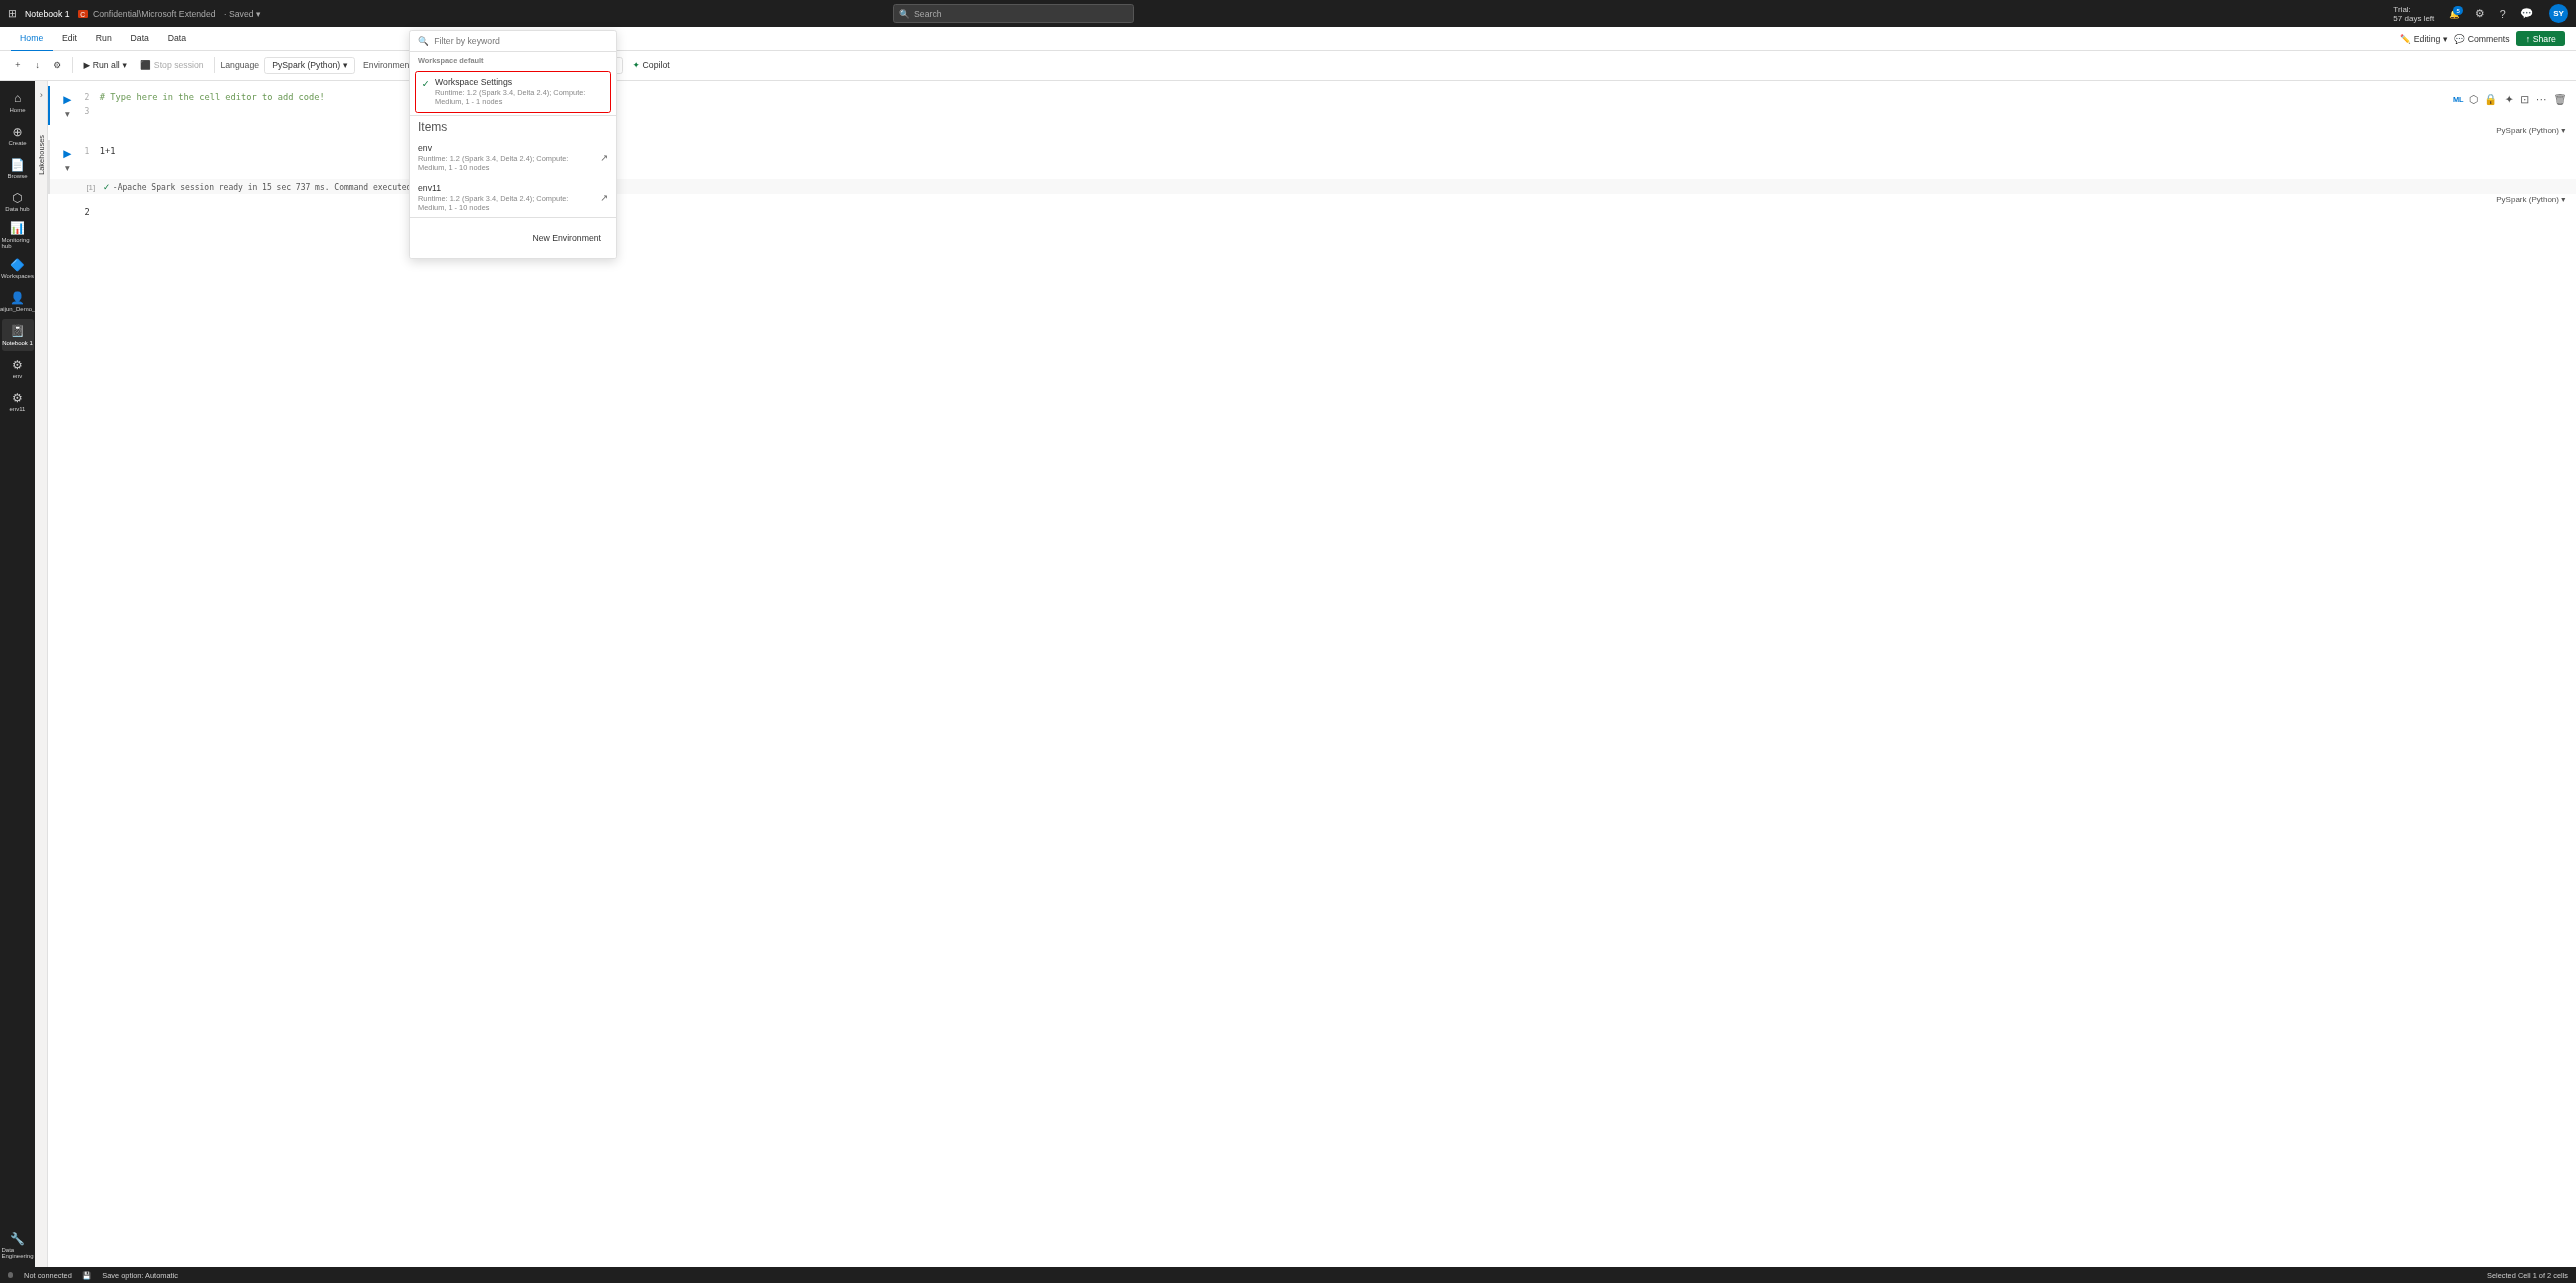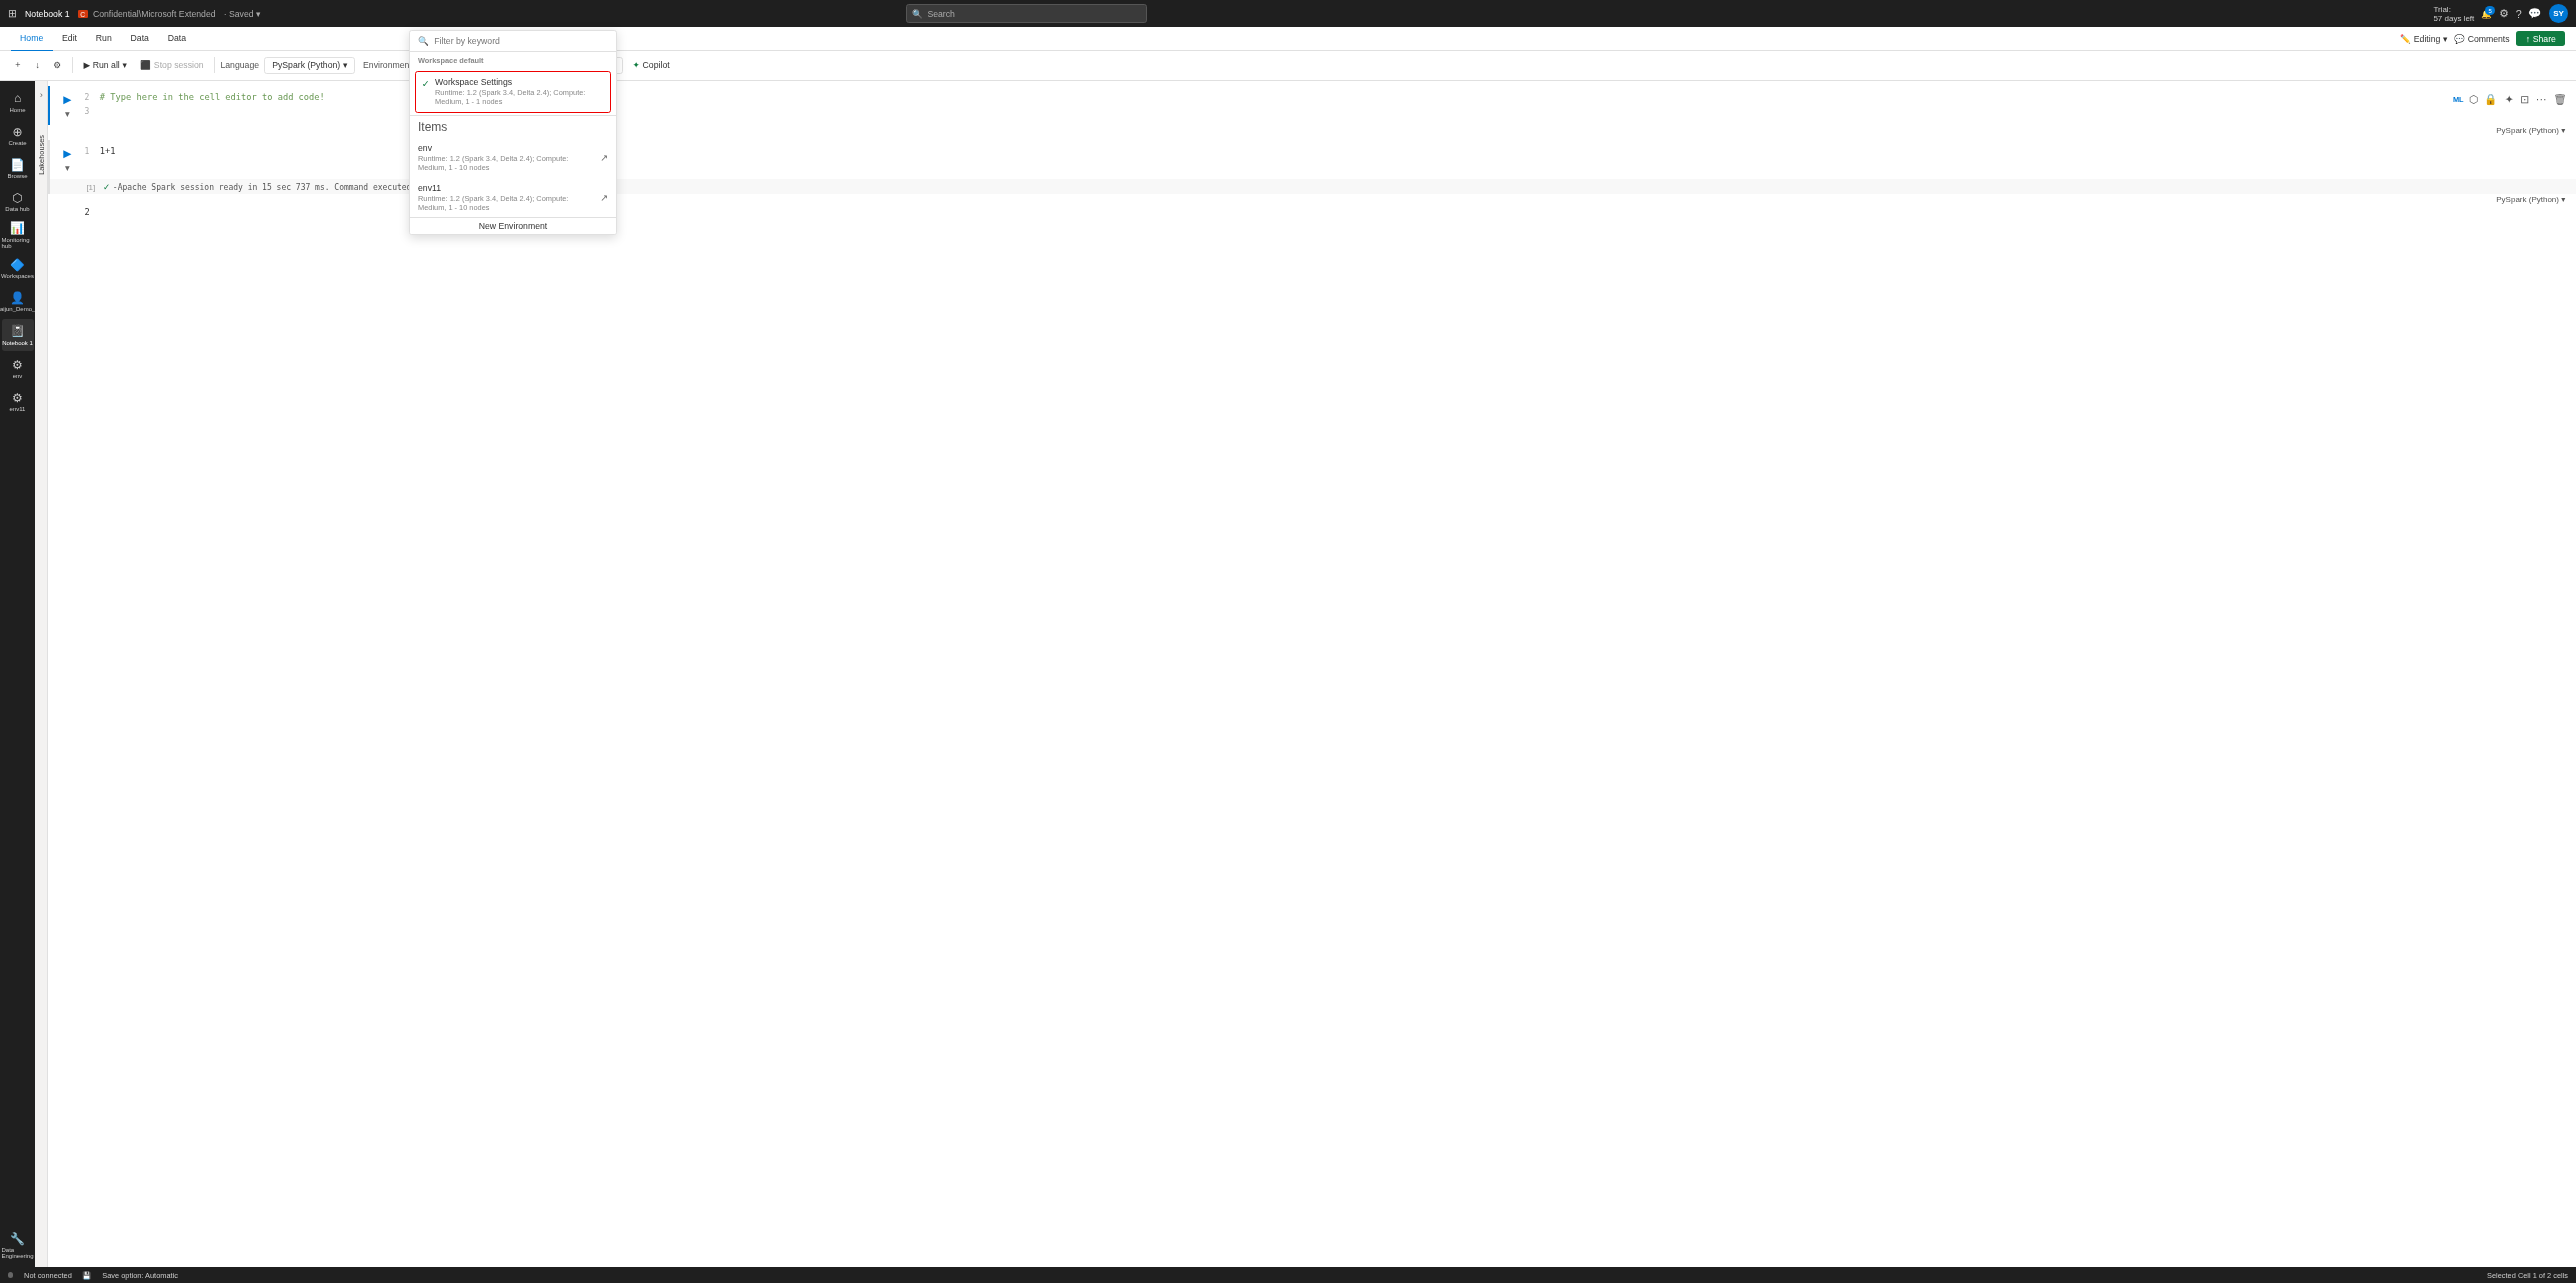--- a/index.html
+++ b/index.html
@@ -38,21 +38,21 @@
       border: none;
       outline: none;
       color: #fff;
       font-size: 8.7px;
       width: 100%;
     }
     .top-bar .search-box input::placeholder { color: #aaa; }
     .top-bar-right {
       display: flex;
       align-items: center;
-      gap: 7px;
+      gap: 15px;
       margin-left: auto;
       color: #ccc;
       font-size: 8.7px;
     }
     .trial-text { font-size: 8px; color: #ccc; }
     .top-bar-icon { font-size: 10.7px; cursor: pointer; color: #ccc; }
     .avatar {
       width: 19px; height: 19px;
       border-radius: 50%;
       background: #0078d4;
@@ -390,22 +390,22 @@
     .items-label {
       padding: 4px 8px 2.7px;
       font-size: 12px;
       color: #555;
       border-top: 0.7px solid #e0e0e0;
       margin-top: 2.7px;
     }
     .new-env-btn {
       display: block;
       width: 100%;
-      text-align: center;
-      padding: 3px;
+      text-align: right;
+      padding: 15px;
       border: none;
       border-top: 0.7px solid #e0e0e0;
       background: #fff;
       cursor: pointer;
       font-size: 8.7px;
       color: #333;
     }
 
     .pyspark-label { font-size: 8px; color: #555; margin-left: auto; padding-right: 5.4px; }
 

